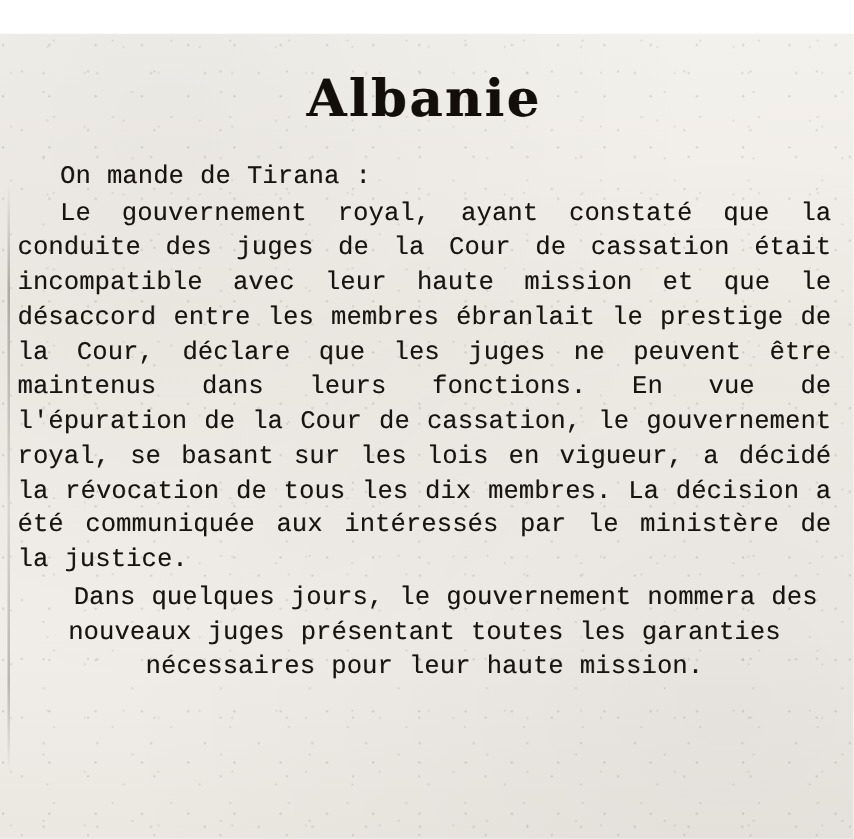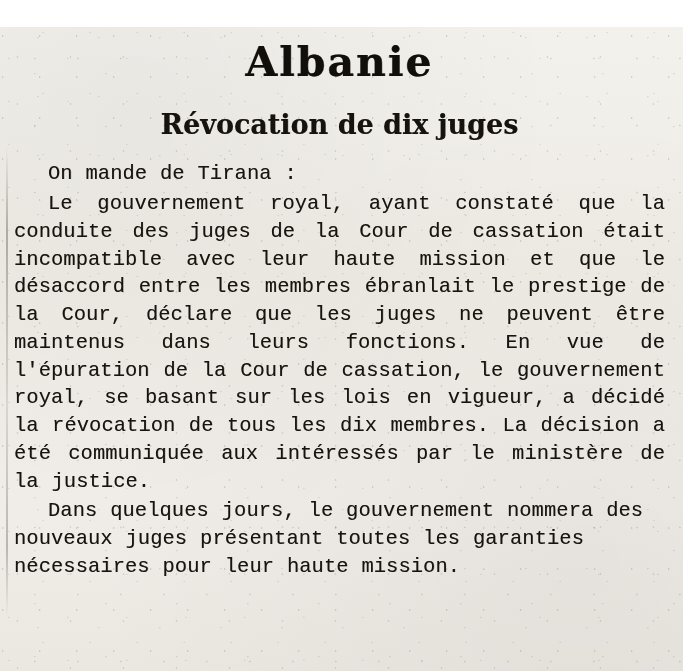--- a/index.html
+++ b/index.html
@@ -54,21 +54,21 @@
     pointer-events: none;
   }
 
   .headline {
     text-align: center;
     font-family: "DejaVu Serif", serif;
     font-weight: bold;
     font-size: 41px;
     letter-spacing: 2px;
     line-height: 1;
-    padding-top: 15px;
+    padding-top: 32px;
     color: #120f0b;
     text-shadow: 0.4px 0 0 rgba(20,16,12,.55), -0.4px 0 0 rgba(20,16,12,.35);
   }
 
   .subhead {
     text-align: center;
     font-family: "DejaVu Serif", serif;
     font-weight: bold;
     font-size: 27px;
     line-height: 1;
@@ -87,34 +87,33 @@
     color: #17130e;
     letter-spacing: 0.1px;
     word-spacing: 0.5px;
     text-shadow: 0.3px 0 0 rgba(23,19,14,.40);
   }
   .body-block p {
     margin: 0 0 2px 0;
     text-indent: 34px;
   }
   .body-block p.last {
-    text-align: left;
+    text-align: center;
   }
   .lead { margin-bottom: 5px; }
 </style>
 </head>
 <body>
 
 <div id="scan">
 
   <div id="edge-rule"></div>
 
   <h1 class="headline">Albanie</h1>
 
-  <h2 class="subhead">Révocation de dix juges</h2>
 
   <div class="body-block">
     <p class="lead">On mande de Tirana :</p>
     <p>Le gouvernement royal, ayant constaté que la conduite des juges de la Cour de cassation était incompatible avec leur haute mission et que le désaccord entre les membres ébranlait le prestige de la Cour, déclare que les juges ne peuvent être maintenus dans leurs fonctions. En vue de l'épuration de la Cour de cassation, le gouvernement royal, se basant sur les lois en vigueur, a décidé la révocation de tous les dix membres. La décision a été communiquée aux intéressés par le ministère de la justice.</p>
     <p class="last">Dans quelques jours, le gouvernement nommera des nouveaux juges présentant toutes les garanties nécessaires pour leur haute mission.</p>
   </div>
 
   <div id="grain"></div>
 </div>
 

